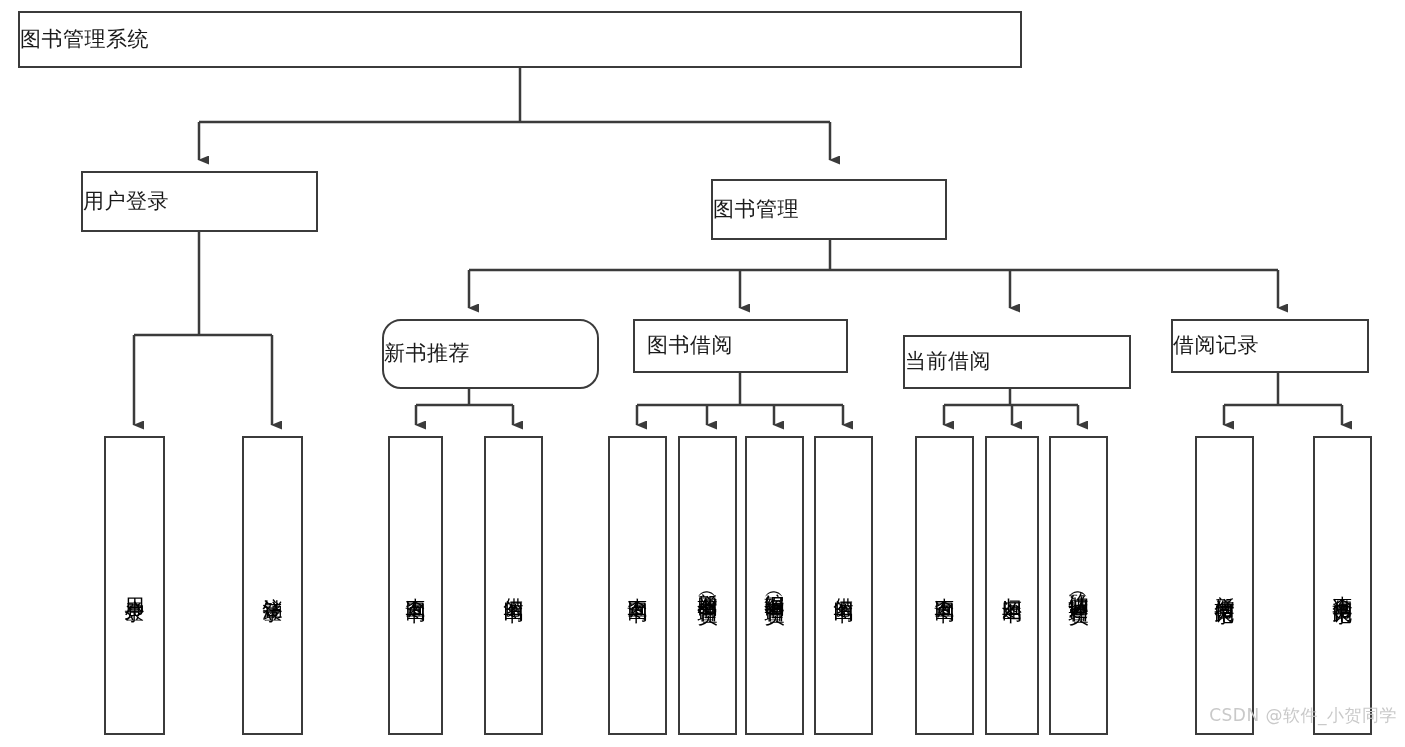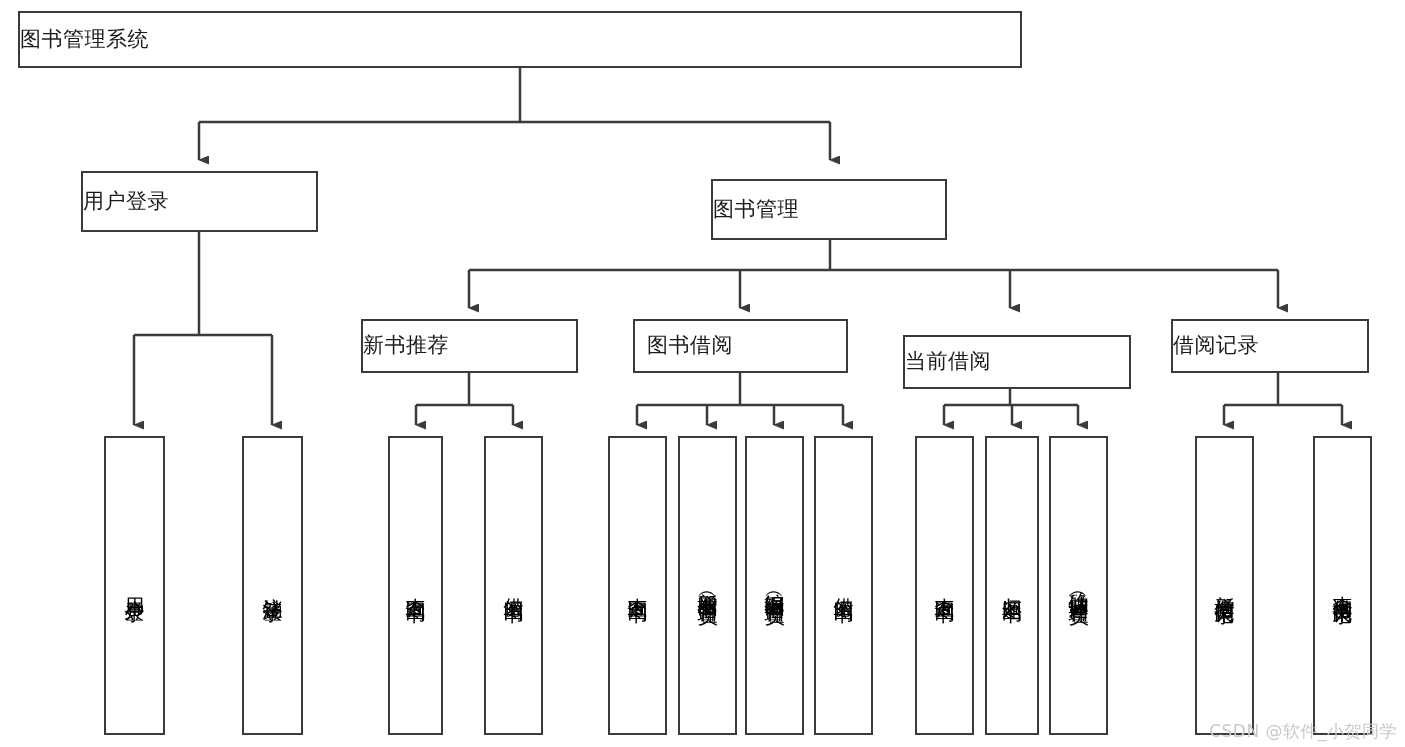--- a/index.html
+++ b/index.html
@@ -59,21 +59,21 @@
     display: flex;
     align-items: center;
     justify-content: center;
     padding-top: 4px;
     padding-bottom: 4px;
     overflow: hidden;
   }
   .watermark {
     position: absolute;
     right: 8px;
-    bottom: 4px;
+    bottom: 20px;
     font-size: 17px;
     color: #c9c9c9;
     white-space: nowrap;
     letter-spacing: 0.5px;
   }
 </style>
 </head>
 <body>
 
 <div id="diagram-root">
@@ -136,21 +136,21 @@
   </div>
 
   <div class="node-box" style="left:81px; top:171px; width:237px; height:61px;">
     <span class="node-label-h">用户登录</span>
   </div>
 
   <div class="node-box" style="left:711px; top:179px; width:236px; height:61px;">
     <span class="node-label-h">图书管理</span>
   </div>
 
-  <div class="node-box" style="left:361px; top:319px; width:217px; height:54px;">
+  <div class="node-box" style="left:382px; top:319px; width:217px; height:70px;border-radius:19px;">
     <span class="node-label-h">新书推荐</span>
   </div>
 
   <div class="node-box" style="left:633px; top:319px; width:215px; height:54px;padding-left:12px;">
     <span class="node-label-h">图书借阅</span>
   </div>
 
   <div class="node-box" style="left:903px; top:335px; width:228px; height:54px;">
     <span class="node-label-h">当前借阅</span>
   </div>

